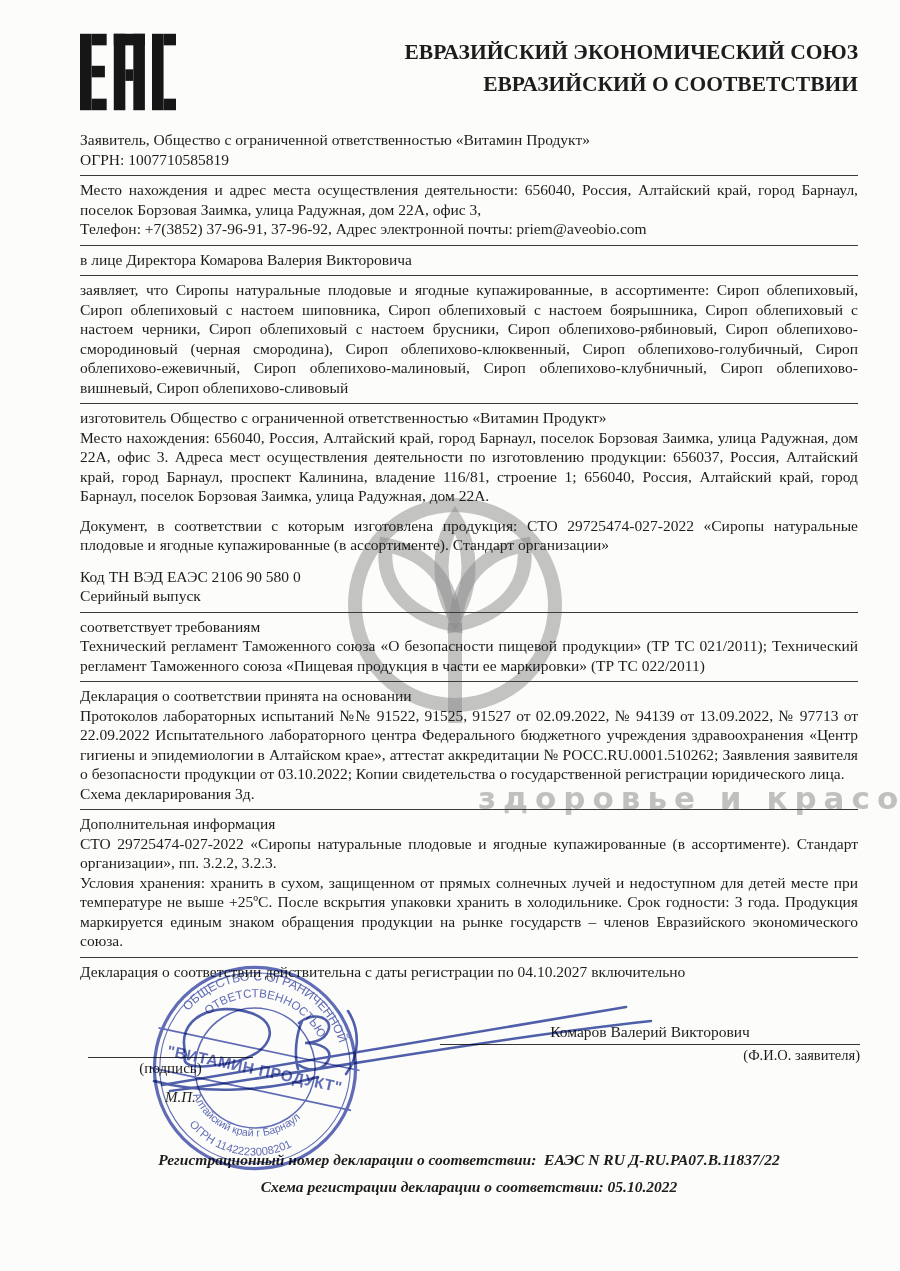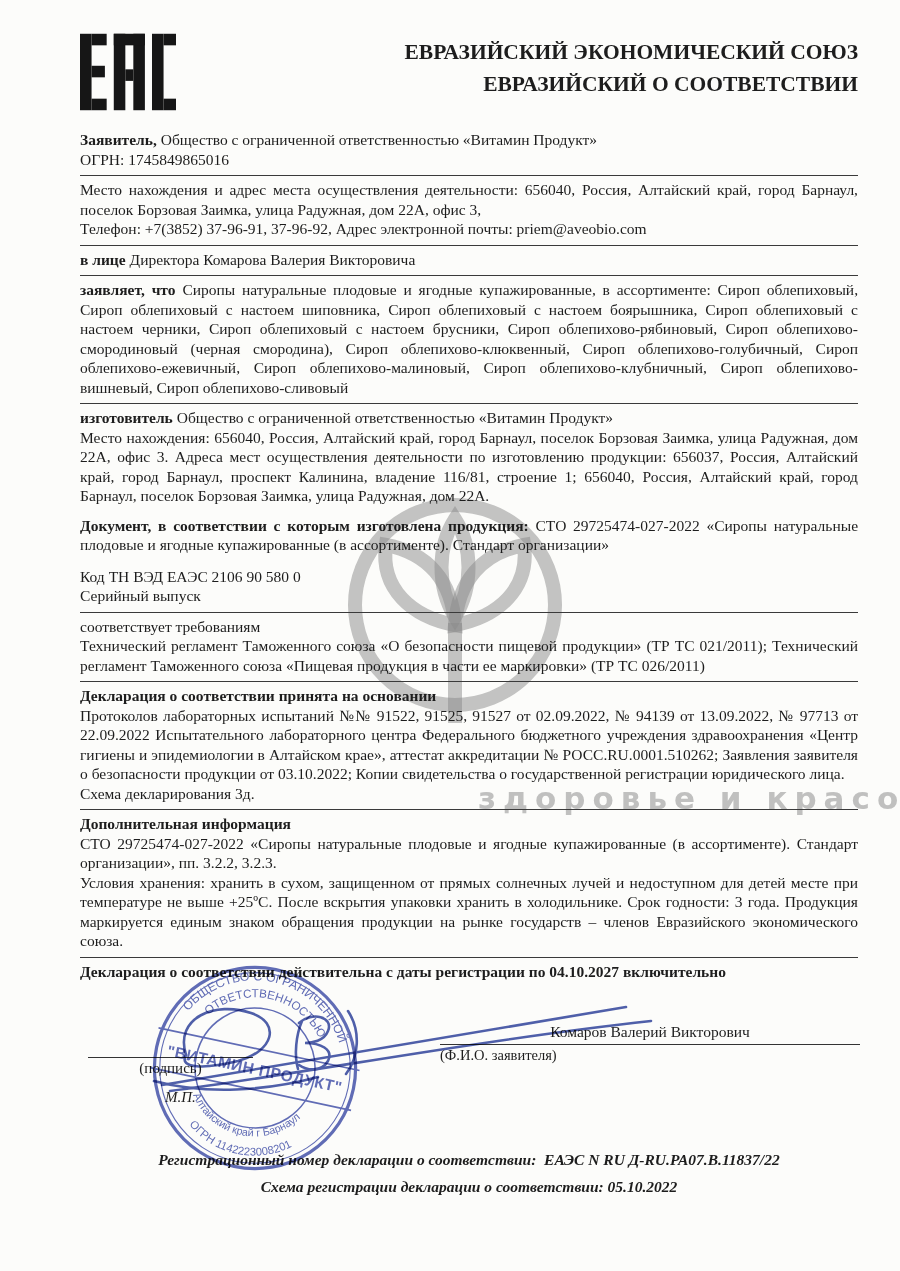--- a/index.html
+++ b/index.html
@@ -19,35 +19,35 @@
   .wm-tagline{
     left:478px;top:780px;
     font-family:"DejaVu Sans", sans-serif;font-weight:bold;
     font-size:31px;letter-spacing:7px;color:rgba(142,142,142,0.55);
     white-space:nowrap;
   }
   .wm-logo{left:340px;top:495px;}
   
   .content{position:relative;z-index:1;padding:26px 42px 0 80px;}
   p{margin:0;text-align:justify;font-size:15.5px;line-height:19.5px;}
-  b{font-weight:bold;}
+  b{font-weight:normal;}
   .sec{padding:4px 0 6px;}
   .sec.b{border-bottom:1.5px solid #3a3a3a;}
   .hdr{display:flex;align-items:flex-start;margin-bottom:10px;}
   .hdr-logo{width:100px;flex:0 0 100px;padding-top:6px;}
   .hdr-titles{flex:1;text-align:right;font-weight:bold;font-size:21.5px;line-height:1.5;padding-top:10px;}
   .gap-top{margin-top:12px;}
   
   .sigblock{position:relative;height:150px;margin-top:6px;}
   .sig-line-left{position:absolute;left:8px;top:64px;width:165px;border-top:1.2px solid #333;}
   .sig-caption{position:absolute;left:8px;top:67px;width:165px;text-align:center;font-size:15px;}
   .mp-label{position:absolute;left:85px;top:96px;font-size:15px;font-style:italic;}
   .fio-group{position:absolute;left:360px;top:30px;width:420px;}
   .fio-name{text-align:center;font-size:15.5px;padding-bottom:3px;border-bottom:1.2px solid #333;}
-  .fio-caption{text-align:left;font-size:14.5px;padding-top:2px;}
+  .fio-caption{text-align:right;font-size:14.5px;padding-top:2px;}
   .stamp{position:absolute;left:68px;top:-32px;width:214px;height:214px;opacity:0.88;mix-blend-mode:multiply;z-index:2;}
   .signature-svg{position:absolute;left:-14px;top:-16px;width:620px;height:130px;opacity:0.9;mix-blend-mode:multiply;z-index:3;}
   
   .footer-line{font-weight:bold;font-size:15.5px;line-height:19.5px;margin-top:7px;text-align:center;font-style:italic;}
   .footer-line .val{font-weight:bold;}
 </style>
 </head>
 <body>
 
 <div class="page">
@@ -84,21 +84,21 @@
         </svg>
       </div>
       <div class="hdr-titles">
         <div>ЕВРАЗИЙСКИЙ ЭКОНОМИЧЕСКИЙ СОЮЗ</div>
         <div>ЕВРАЗИЙСКИЙ О СООТВЕТСТВИИ</div>
       </div>
     </div>
 
     <div class="sec b">
       <p><b>Заявитель,</b> <span>Общество с ограниченной ответственностью «Витамин Продукт»</span></p>
-      <p>ОГРН: 1745849865016</p>
+      <p>ОГРН: 1007710585819</p>
     </div>
 
     <div class="sec b">
       <p>Место нахождения и адрес места осуществления деятельности: 656040, Россия, Алтайский край, город Барнаул, поселок Борзовая Заимка, улица Радужная, дом 22А, офис 3,</p>
       <p>Телефон: +7(3852) 37-96-91, 37-96-92, Адрес электронной почты: priem@aveobio.com</p>
     </div>
 
     <div class="sec b">
       <p><b>в лице</b> <span>Директора Комарова Валерия Викторовича</span></p>
     </div>
@@ -113,21 +113,21 @@
     </div>
 
     <div class="sec b">
       <p><b>Документ, в соответствии с которым изготовлена продукция:</b> <span>СТО 29725474-027-2022 «Сиропы натуральные плодовые и ягодные купажированные (в ассортименте). Стандарт организации»</span></p>
       <p class="gap-top">Код ТН ВЭД ЕАЭС 2106 90 580 0</p>
       <p>Серийный выпуск</p>
     </div>
 
     <div class="sec b">
       <p>соответствует требованиям</p>
-      <p>Технический регламент Таможенного союза «О безопасности пищевой продукции» (ТР ТС 021/2011); Технический регламент Таможенного союза «Пищевая продукция в части ее маркировки» (ТР ТС 026/2011)</p>
+      <p>Технический регламент Таможенного союза «О безопасности пищевой продукции» (ТР ТС 021/2011); Технический регламент Таможенного союза «Пищевая продукция в части ее маркировки» (ТР ТС 022/2011)</p>
     </div>
 
     <div class="sec b">
       <p><b>Декларация о соответствии принята на основании</b></p>
       <p>Протоколов лабораторных испытаний №№ 91522, 91525, 91527 от 02.09.2022, № 94139 от 13.09.2022, № 97713 от 22.09.2022 Испытательного лабораторного центра Федерального бюджетного учреждения здравоохранения «Центр гигиены и эпидемиологии в Алтайском крае», аттестат аккредитации № РОСС.RU.0001.510262; Заявления заявителя о безопасности продукции от 03.10.2022; Копии свидетельства о государственной регистрации юридического лица.</p>
       <p>Схема декларирования 3д.</p>
     </div>
 
     <div class="sec b">
       <p><b>Дополнительная информация</b></p>

